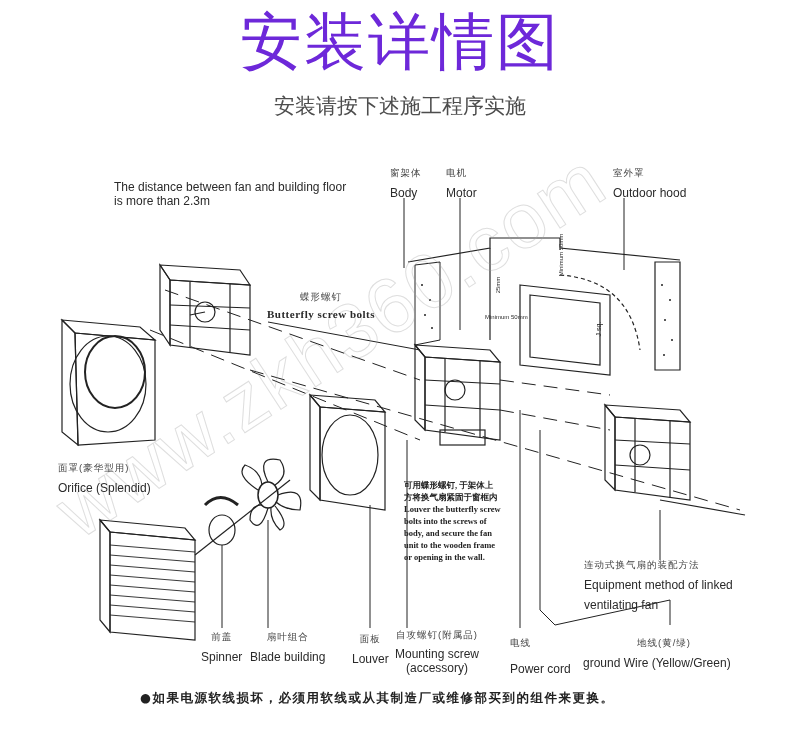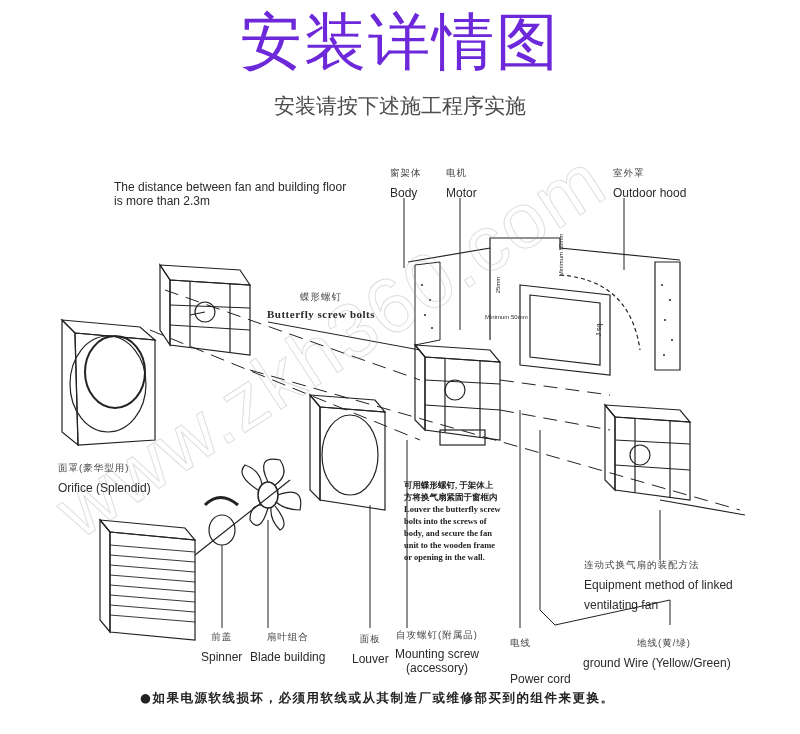--- a/index.html
+++ b/index.html
@@ -193,21 +193,21 @@
   <div class="lbl lbl-cn">面板</div>
   <div class="lbl" style="margin-top:6px">Louver</div>
 </div>
 <div class="abs" style="left:395px; top:628px; text-align:center;">
   <div class="lbl lbl-cn">自攻螺钉(附属品)</div>
   <div class="lbl" style="margin-top:5px">Mounting screw</div>
   <div class="lbl">(accessory)</div>
 </div>
 <div class="abs" style="left:510px; top:636px;">
   <div class="lbl lbl-cn">电线</div>
-  <div class="lbl" style="margin-top:22px">Power cord</div>
+  <div class="lbl" style="margin-top:12px">Power cord</div>
 </div>
 <div class="abs" style="left:583px; top:636px;">
   <div class="lbl lbl-cn" style="padding-left:54px">地线(黄/绿)</div>
   <div class="lbl" style="margin-top:6px">ground Wire (Yellow/Green)</div>
 </div>
 
 <div class="abs" style="left:584px; top:558px;">
   <div class="lbl lbl-cn">连动式换气扇的装配方法</div>
   <div class="lbl" style="margin-top:6px">Equipment method of linked</div>
   <div class="lbl" style="margin-top:6px">ventilating fan</div>

